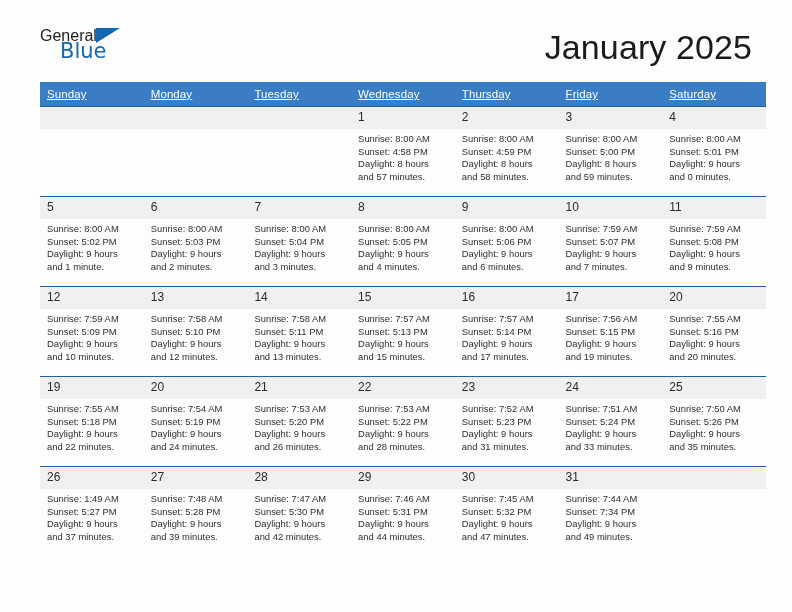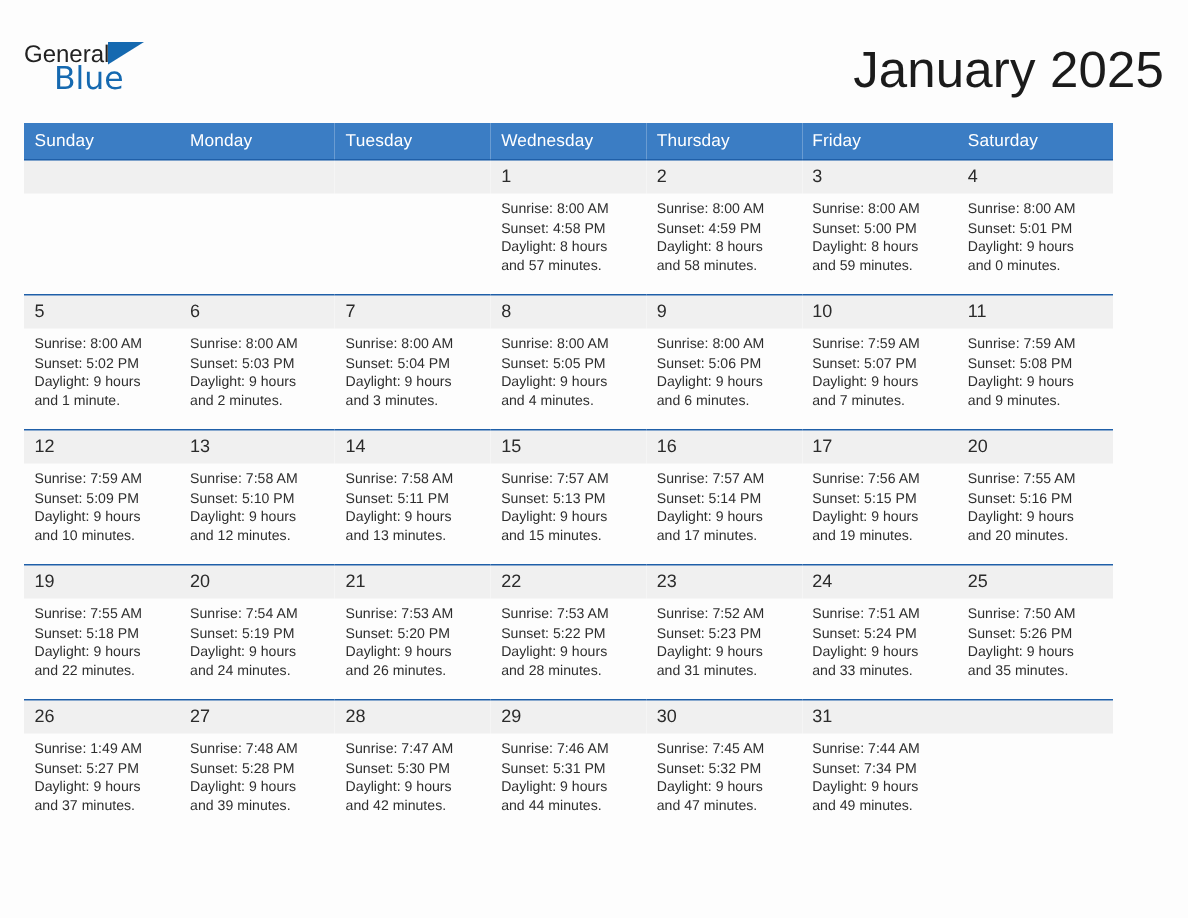--- a/index.html
+++ b/index.html
@@ -10,21 +10,21 @@
     background: #fdfdfd;
     font-family: "Liberation Sans", sans-serif;
     color: #222;
     overflow: hidden;
   }
 
   .page {
     position: relative;
     width: 792px;
     height: 612px;
-    padding: 0 16px;
+    padding: 0 40px;
   }
 
   
   .header {
     display: flex;
     align-items: flex-start;
     justify-content: space-between;
     height: 72px;
     padding-top: 28px;
   }
@@ -78,20 +78,21 @@
 
   .calendar th {
     background: #3b7dc4;
     color: #ffffff;
     font-size: 11.5px;
     font-weight: normal;
     text-align: left;
     padding: 6px 0 6px 7px;
     height: 22px;
     letter-spacing: 0.1px;
+    text-decoration: underline;
   }
 
   .calendar td {
     vertical-align: top;
     width: 103.7px;
     height: 90px;
     padding: 0;
     border-top: 1.4px solid #1f5fa8;
     background: #fdfdfd;
   }

